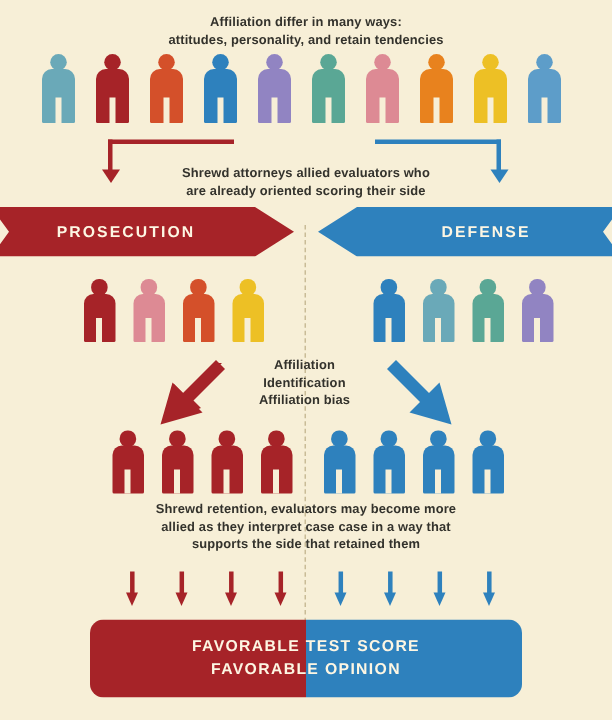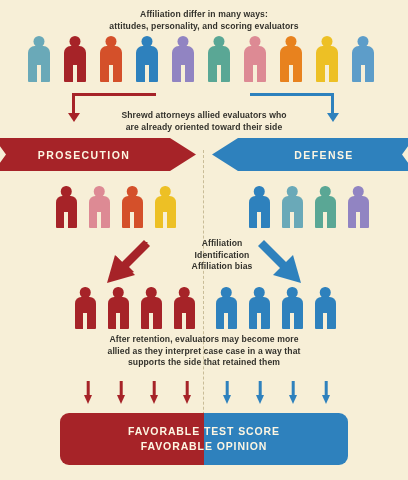--- a/index.html
+++ b/index.html
@@ -23,21 +23,21 @@
   .cap{
     text-align:center;
     font-size:8.6px;
     line-height:11.5px;
     font-weight:600;
     color:#33322c;
     letter-spacing:.1px;
   }
   .cap-title{left:0;top:9px;width:408px;}
   .cap-shrewd{left:0;top:110px;width:408px;}
-  .cap-bias{left:162px;top:238px;width:120px;}
+  .cap-bias{left:143px;top:238px;width:120px;}
   .cap-after{left:0;top:334px;width:408px;}
 
   
   .person{position:absolute;}
   .person .head{
     position:absolute;left:50%;top:0;transform:translateX(-50%);
     border-radius:50%;
   }
   .person .body{
     position:absolute;left:0;
@@ -95,21 +95,21 @@
     font-size:10.5px;letter-spacing:.9px;line-height:15px;
   }
 </style>
 </head>
 <body>
 
 <div class="stage">
 
   <div class="abs cap cap-title">
     <div>Affiliation differ in many ways:</div>
-    <div>attitudes, personality, and scoring evaluators</div>
+    <div>attitudes, personality, and retain tendencies</div>
   </div>
 
   <div class="abs" style="left:0;top:36px;width:408px;height:48px;">
       <div class="person" style="left: 28px; top: 0px; width: 22px; height: 46px;">
         <div class="head" style="width: 11px; height: 11px; background: rgb(106, 169, 184);"></div>
         <div class="body" style="top: 10.12px; width: 22px; height: 35.88px; background: rgb(106, 169, 184); border-radius: 6.6px 6.6px 1px 1px;"></div>
         <div class="gap" style="left: 9.35px; width: 3.3px; top: 28.7776px; height: 17.2224px;"></div>
       </div>
       <div class="person" style="left: 64px; top: 0px; width: 22px; height: 46px;">
         <div class="head" style="width: 11px; height: 11px; background: rgb(166, 35, 40);"></div>
@@ -164,21 +164,21 @@
     <div class="tip" style="left:-4.5px;top:20px;border-top:9px solid #a62328;"></div>
   </div>
   <div class="elbow" style="left:250px;top:93px;width:84px;height:36px;">
     <div class="h" style="left:0;width:84px;background:#2e81bd;"></div>
     <div class="v" style="left:81px;height:22px;background:#2e81bd;"></div>
     <div class="tip" style="left:76.5px;top:20px;border-top:9px solid #2e81bd;"></div>
   </div>
 
   <div class="abs cap cap-shrewd">
     <div>Shrewd attorneys allied evaluators who</div>
-    <div>are already oriented toward their side</div>
+    <div>are already oriented scoring their side</div>
   </div>
 
   <div class="banner" style="left:-6px;top:138px;width:202px;height:33px;">
     <svg width="202" height="33" style="position:absolute;left:0;top:0;" viewBox="0 0 202 33">
       <path d="M0,0 L176,0 L202,16.5 L176,33 L0,33 L12,16.5 Z" fill="#a62328"></path>
     </svg>
     <div class="label" style="padding-right:22px;">PROSECUTION</div>
   </div>
 
   <div class="banner" style="left:212px;top:138px;width:202px;height:33px;">
@@ -290,21 +290,21 @@
         <div class="gap" style="left: 8.925px; width: 3.15px; top: 26.4768px; height: 15.5232px;"></div>
       </div>
       <div class="person" style="left: 314.5px; top: 0px; width: 21px; height: 42px;">
         <div class="head" style="width: 10.5px; height: 10.5px; background: rgb(46, 129, 189);"></div>
         <div class="body" style="top: 9.66px; width: 21px; height: 32.34px; background: rgb(46, 129, 189); border-radius: 6.3px 6.3px 1px 1px;"></div>
         <div class="gap" style="left: 8.925px; width: 3.15px; top: 26.4768px; height: 15.5232px;"></div>
       </div>
     </div>
 
   <div class="abs cap cap-after">
-    <div>After retention, evaluators may become more</div>
+    <div>Shrewd retention, evaluators may become more</div>
     <div>allied as they interpret case case in a way that</div>
     <div>supports the side that retained them</div>
   </div>
 
   <div class="abs" style="left:0;top:381px;width:408px;height:26px;">
       <div class="darr" style="left: 82px; top: 0px; width: 12px; height: 24px;">
         <div class="shaft" style="height: 15px; background: rgb(166, 35, 40);"></div>
         <div class="pt" style="top: 14px; border-top: 9px solid rgb(166, 35, 40);"></div>
       </div>
       <div class="darr" style="left: 115px; top: 0px; width: 12px; height: 24px;">

